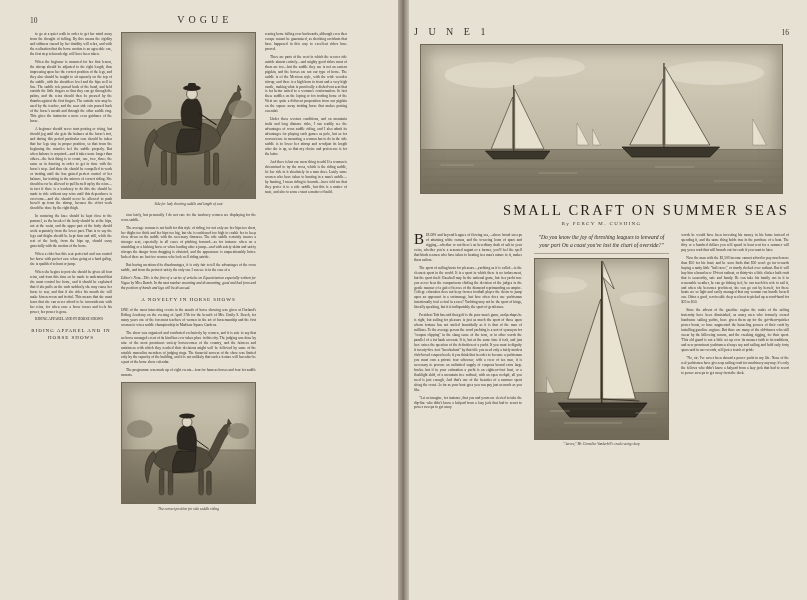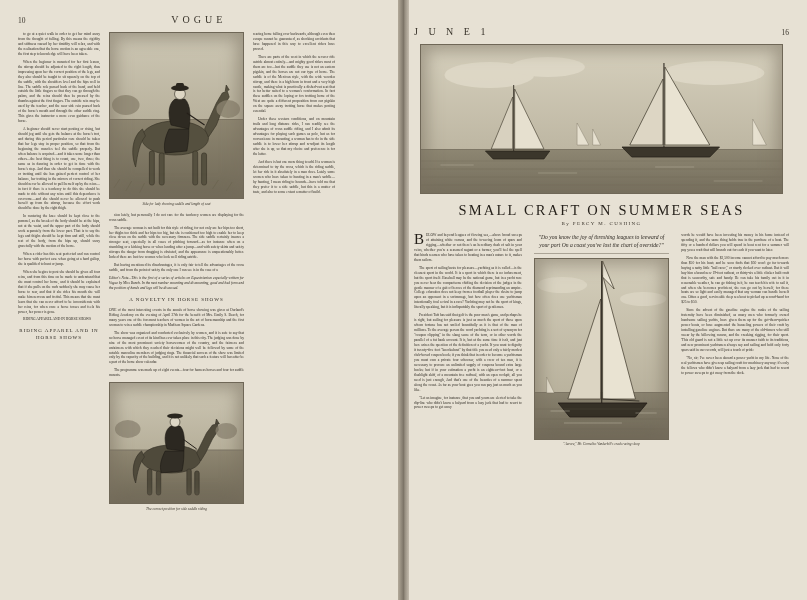--- a/index.html
+++ b/index.html
@@ -14,21 +14,21 @@
     background:#cfc8ba;
     display:flex;
   }
   .page{
     position:relative;
     background:#e7e1d4;
     height:600px;
     box-sizing:border-box;
     overflow:hidden;
   }
-  .page.left{width:400px;padding:14px 14px 10px 18px;}
+  .page.left{width:400px;padding:14px 14px 10px 30px;}
   .page.right{width:407px;padding:26px 18px 10px 14px;}
   .gutter{
     position:absolute;left:398px;top:0;width:11px;height:600px;
     background:linear-gradient(to right,#b3aa9a 0%,#8d8577 35%,#7d7568 50%,#9a9284 65%,#c4bcae 100%);
     z-index:5;
   }
   .pg-head{
     display:flex;justify-content:space-between;align-items:baseline;
     font-size:7px;letter-spacing:2px;color:#3a352c;
     margin-bottom:7px;
@@ -63,21 +63,21 @@
   }
   .sky{position:absolute;left:0;right:0;top:0;height:55%;
     background:linear-gradient(to bottom,#cdc7b4,#b7b09b);}
   .ground{position:absolute;left:0;right:0;bottom:0;height:48%;
     background:linear-gradient(to bottom,#8e8671,#6f6856);}
   .horizonline{position:absolute;left:0;right:0;top:52%;height:1px;background:#6d6657;opacity:.5;}
   .vign{position:absolute;inset:0;box-shadow:inset 0 0 16px 6px rgba(120,112,95,.55);}
   .plate svg{position:absolute;inset:0;width:100%;height:100%;}
   
   .headline{
-    font-size:14.5px;letter-spacing:2.2px;text-align:center;
+    font-size:14.5px;letter-spacing:2.2px;text-align:right;
     color:#241f19;margin:8px 0 2px 0;font-weight:normal;
   }
   .byline{font-size:5px;letter-spacing:1.4px;text-align:center;color:#3a342b;margin-bottom:7px;}
   .pull{
     text-align:center;font-style:italic;font-size:5.6px;line-height:1.45;
     color:#2b2620;padding:0 4px;
   }
   .dropcap{
     float:left;font-size:15px;line-height:11px;padding:1px 2px 0 0;color:#241f19;
   }

